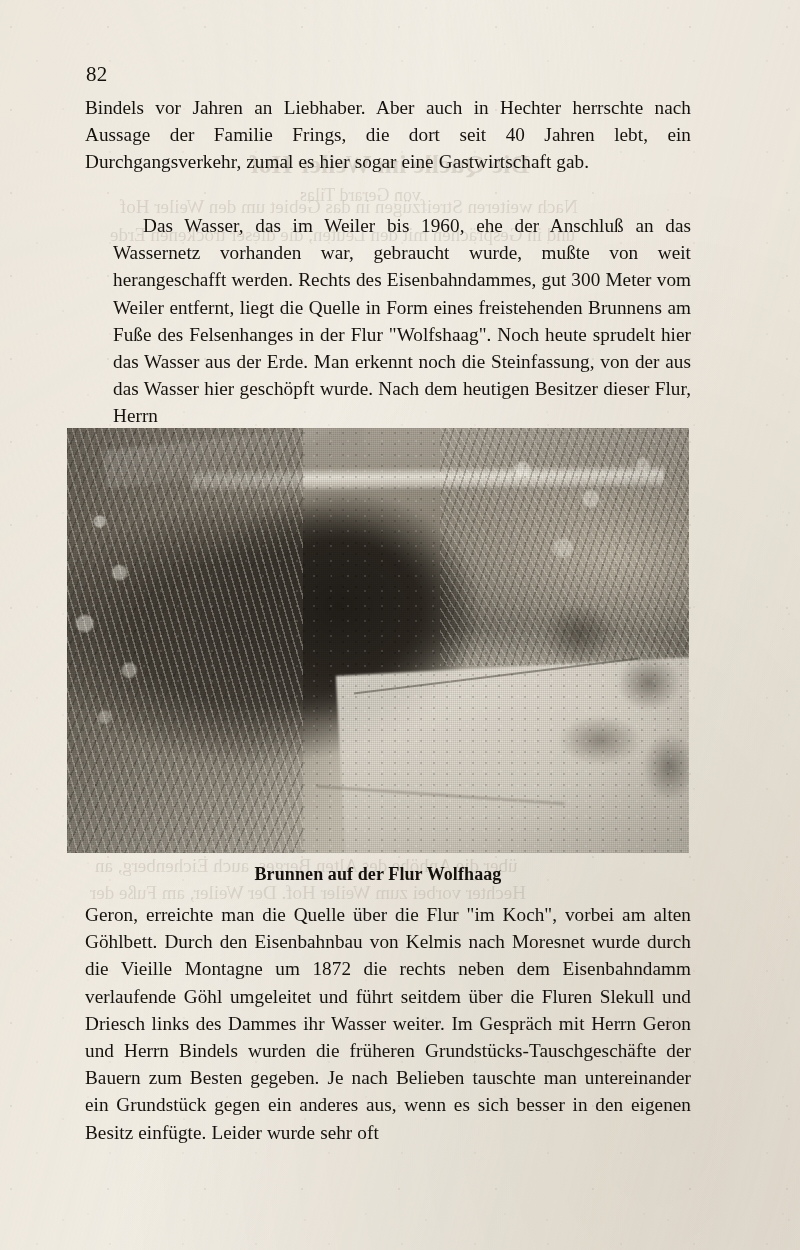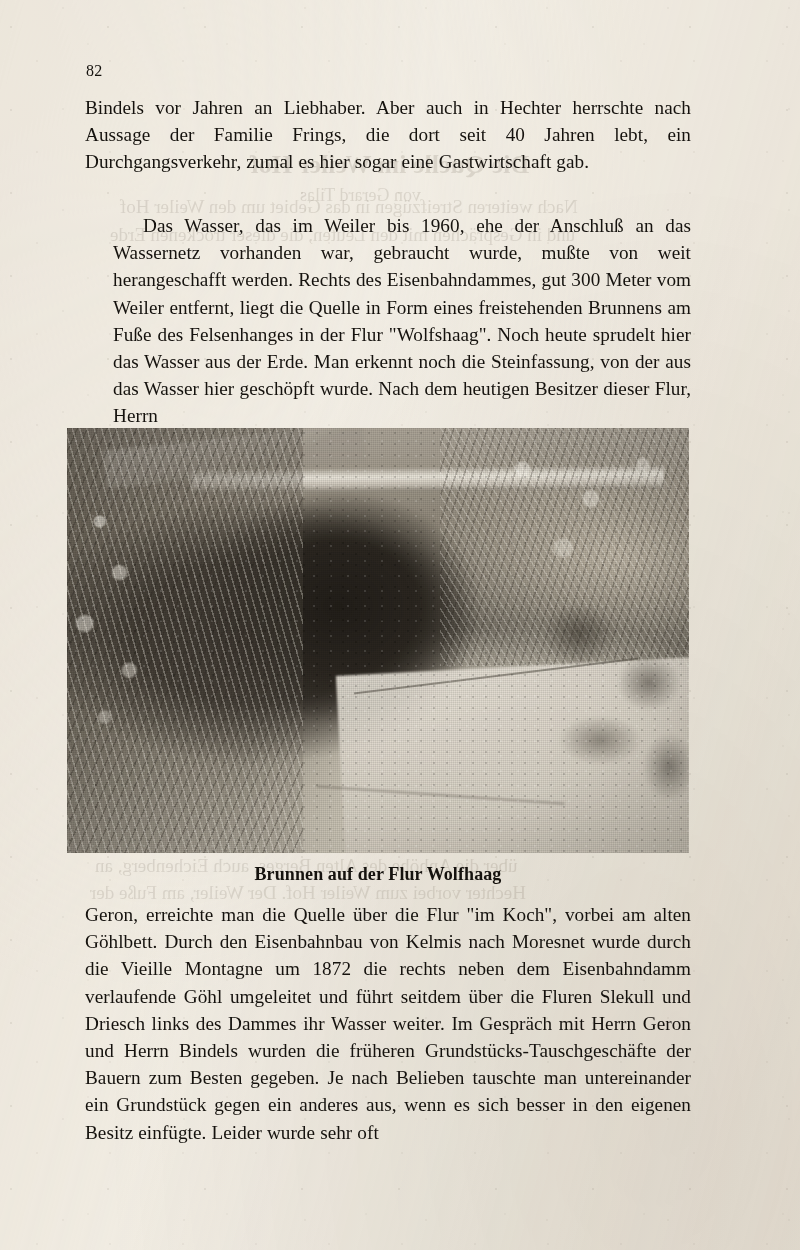--- a/index.html
+++ b/index.html
@@ -52,21 +52,21 @@
     opacity: .16;
     font-family: "Liberation Serif", "DejaVu Serif", serif;
     white-space: nowrap;
     filter: blur(.35px);
   }
 
   #page-number {
     position: absolute;
     left: 86px;
     top: 62px;
-    font-size: 16px;
+    font-size: 21px;
     letter-spacing: .3px;
   }
 
   .text-block {
     position: absolute;
     left: 85px;
     width: 606px;
     font-size: 19.2px;
     line-height: 27.2px;
     text-align: justify;

